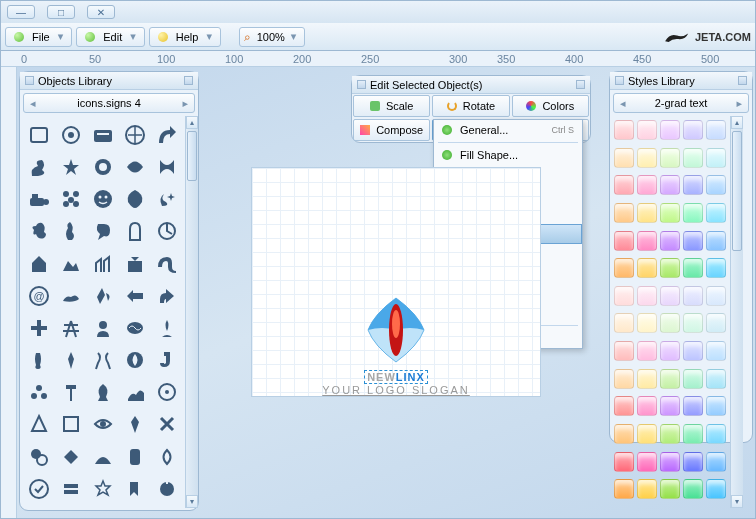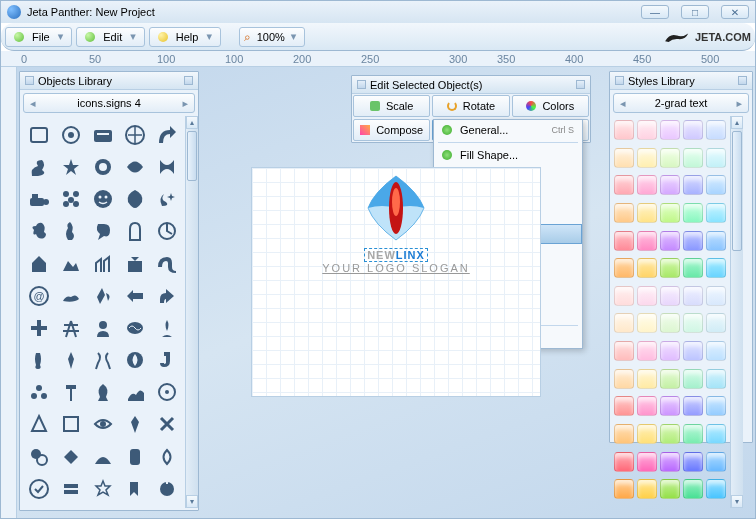--- a/index.html
+++ b/index.html
@@ -2,46 +2,46 @@
 <html><head>
 <meta charset="utf-8">
 <style>
 * { margin: 0; padding: 0; box-sizing: border-box; font-family: Tahoma, Arial, sans-serif; font-size: 11px; }
 body { background: #fff; width: 756px; height: 519px; overflow: hidden; border: 1px solid #9db8d2; }
 .titlebar { height: 22px; background: linear-gradient(#eaf2fa, #d6e5f2); display: flex; align-items: center; padding: 0 6px; justify-content: space-between; }
 .titlebar-left { display: flex; align-items: center; gap: 6px; }
 .app-icon { width: 14px; height: 14px; border-radius: 50%; background: radial-gradient(circle at 30% 30%, #7fbfff, #2a6fbf); }
 .wincontrols { display: flex; gap: 12px; }
 .winbtn { width: 28px; height: 14px; border: 1px solid #9db8d2; border-radius: 3px; background: linear-gradient(#f4f9fd,#d8e8f6); display: flex; align-items: center; justify-content: center; color: #4a6f94; font-size: 10px; }
-.menubar { height: 28px; background: linear-gradient(#f2f7fc,#d9e8f4); border-bottom: 1px solid #9db8d2; display: flex; align-items: center; padding: 0 4px; justify-content: space-between; border-radius: 13px; }
+.menubar { height: 28px; background: linear-gradient(#f2f7fc,#d9e8f4); border-bottom: 1px solid #9db8d2; display: flex; align-items: center; padding: 0 4px; justify-content: space-between; }
 .menu-left { display: flex; gap: 4px; }
 .menu-btn { display: flex; align-items: center; gap: 8px; padding: 2px 8px; border: 1px solid #a8c3dc; border-radius: 3px; background: linear-gradient(#fcfdfe,#e2edf7); height: 20px; }
 .menu-btn .dot { width: 10px; height: 10px; border-radius: 50%; }
 .dot.green { background: radial-gradient(circle at 30% 30%, #c8f7a8,#5fbf3a); }
 .dot.yellow { background: radial-gradient(circle at 30% 30%, #fff3a8,#e8c22a); }
 .zoom-btn { display: flex; align-items: center; gap: 6px; padding: 2px 8px 2px 4px; border: 1px solid #a8c3dc; border-radius: 3px; background: linear-gradient(#fcfdfe,#e2edf7); height: 20px; }
 .logo-brand { font-weight: bold; color: #333; font-size: 10px; display: flex; align-items: center; gap: 4px; }
 .panther-svg { width: 28px; height: 14px; }
 .ruler-h { height: 16px; background: #eaf2fa; border-bottom: 1px solid #b8cfe4; position: relative; font-size: 9px; color: #6a85a0; }
 .ruler-h span { position: absolute; top: 2px; }
 .workspace { display: flex; height: 451px; background: linear-gradient(160deg,#c2d7ec,#d6e5f2,#c2d7ec); }
 .ruler-v { width: 16px; background: #eaf2fa; border-right: 1px solid #b8cfe4; }
 .col { display: flex; flex-direction: column; }
-.panel { border: 1px solid #9db8d2; background: #eaf2fa; margin: 4px 2px; border-radius: 1px; }
+.panel { border: 1px solid #9db8d2; background: #eaf2fa; margin: 4px 2px; border-radius: 9px; }
 .panel-head { height: 18px; background: linear-gradient(#f2f7fc,#d5e5f2); border-bottom: 1px solid #b8cfe4; display: flex; align-items: center; padding: 0 5px; gap: 4px; justify-content: space-between; }
 .panel-head-left { display: flex; align-items: center; gap: 4px; }
 .sq { width: 9px; height: 9px; background: linear-gradient(#e4eff9,#c2d7ec); border: 1px solid #9db8d2; }
 .dropdown-bar { height: 20px; margin: 3px; border: 1px solid #a8c3dc; background: linear-gradient(#fcfdfe,#e2edf7); border-radius: 3px; display: flex; align-items: center; padding: 0 6px; justify-content: space-between; }
 .icon-grid { padding: 4px; display: grid; grid-template-columns: repeat(5, 1fr); gap: 2px; overflow: hidden; }
 .icon-grid .cell { width: 30px; height: 30px; display: flex; align-items: center; justify-content: center; color: #3d5a78; }
 .icon-grid svg { width: 22px; height: 22px; fill: #3d5a78; }
 .style-grid { padding: 4px; display: grid; grid-template-columns: repeat(5, 1fr); gap: 3px; }
 .swatch { width: 20px; height: 20px; border-radius: 4px; border: 1px solid rgba(0,0,0,0.1); background: linear-gradient(var(--c1),var(--c2)); box-shadow: inset 0 4px 4px rgba(255,255,255,0.6); }
 .canvas-area { flex: 1; position: relative; }
-.canvas { position: absolute; left: 50px; top: 100px; width: 290px; height: 230px; background: #fff; border: 1px solid #b8cfe4; background-image: linear-gradient(#e8f0f8 1px, transparent 1px), linear-gradient(90deg,#e8f0f8 1px, transparent 1px); background-size: 14px 14px; display: flex; flex-direction: column; align-items: center; justify-content: flex-start; }
+.canvas { position: absolute; left: 50px; top: 100px; width: 290px; height: 230px; background: #fff; border: 1px solid #b8cfe4; background-image: linear-gradient(#e8f0f8 1px, transparent 1px), linear-gradient(90deg,#e8f0f8 1px, transparent 1px); background-size: 14px 14px; display: flex; flex-direction: column; align-items: center; justify-content: flex-end; }
 .logo-mark { width: 80px; height: 80px; position: relative; }
 .logo-text1 { font-size: 22px; font-weight: bold; letter-spacing: 1px; display: flex; }
 .logo-text1 .g { color: #a7a7a7; }
 .logo-text1 .b { color: #1a7bd4; }
 .logo-sel { border: 1px dashed #2a8fd4; padding: 0 2px; }
 .logo-text2 { font-size: 11px; color: #999; letter-spacing: 2px; text-decoration: underline; }
 .edit-panel { position: absolute; top: 4px; left: 148px; width: 240px; }
 .btn-row { display: flex; }
 .tool-btn { flex: 1; height: 22px; border: 1px solid #a8c3dc; background: linear-gradient(#fcfdfe,#e2edf7); display: flex; align-items: center; justify-content: center; gap: 6px; margin: 1px; border-radius: 2px; font-size: 10px; }
 .tool-btn.active { background: linear-gradient(#d2e5f6,#a8cce8); border-color: #6aa3d4; }
@@ -55,24 +55,20 @@
 .menu-item .shortcut { margin-left: auto; color: #888; font-size: 9px; }
 .scrollbar-v { width: 13px; background: linear-gradient(90deg,#e2edf7,#cfe0ef); border-left: 1px solid #b8cfe4; display: flex; flex-direction: column; }
 .scroll-btn { height: 13px; background: linear-gradient(#f4f9fd,#d8e8f6); border: 1px solid #b8cfe4; display: flex; align-items: center; justify-content: center; font-size: 8px; color: #5a7a9a; }
 .scroll-track { flex: 1; position: relative; }
 .scroll-thumb { position: absolute; left: 1px; right: 1px; top: 2px; height: 50px; background: linear-gradient(90deg,#e8f2fb,#c8dcef); border: 1px solid #9db8d2; border-radius: 2px; }
 </style>
 </head>
 <body>
 
 <div class="titlebar">
-  <div class="titlebar-left">
-    <div class="app-icon"></div>
-    <span>Jeta Panther: New Project</span>
-  </div>
   <div class="wincontrols">
     <div class="winbtn">—</div>
     <div class="winbtn">□</div>
     <div class="winbtn">✕</div>
   </div>
 </div>
 
 <div class="menubar">
   <div class="menu-left">
     <div class="menu-btn">

